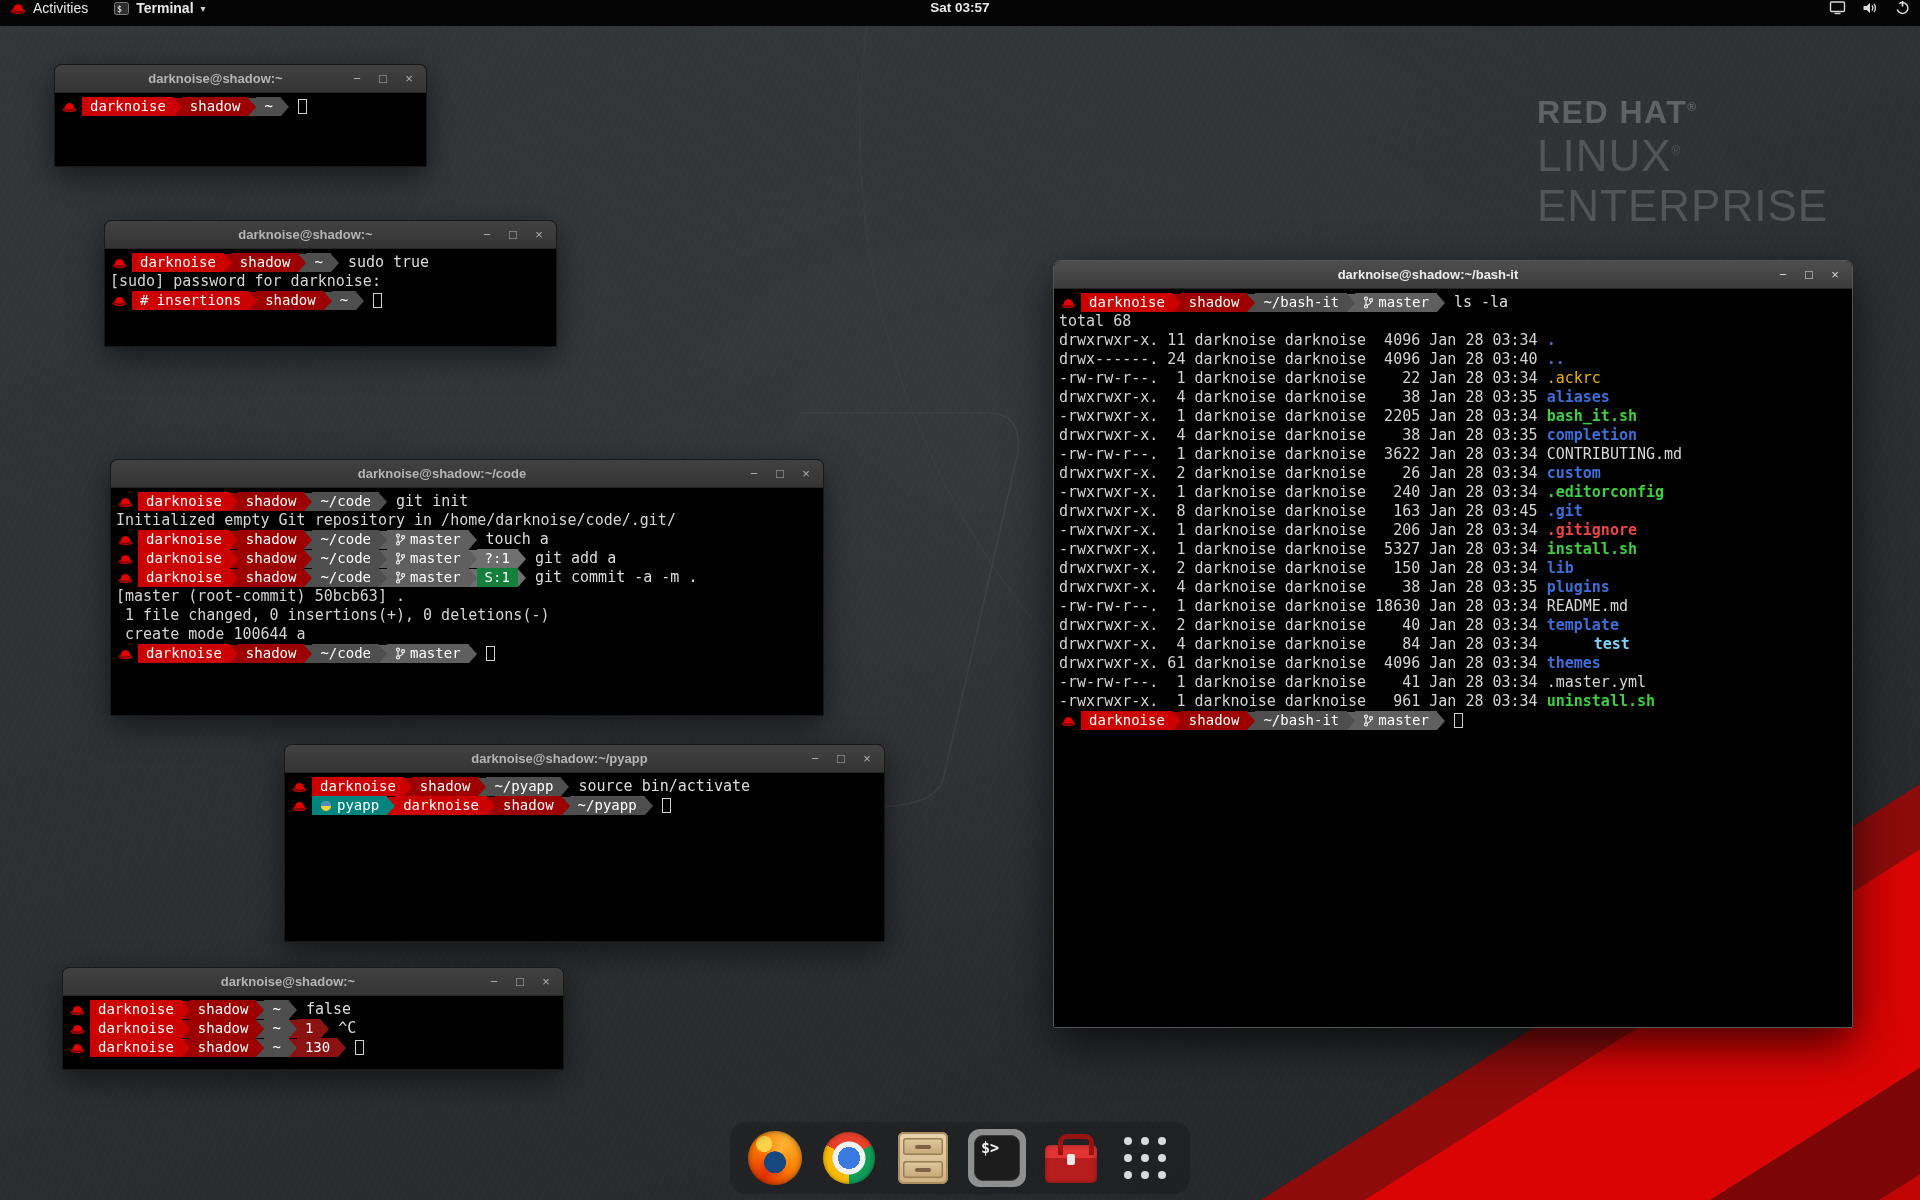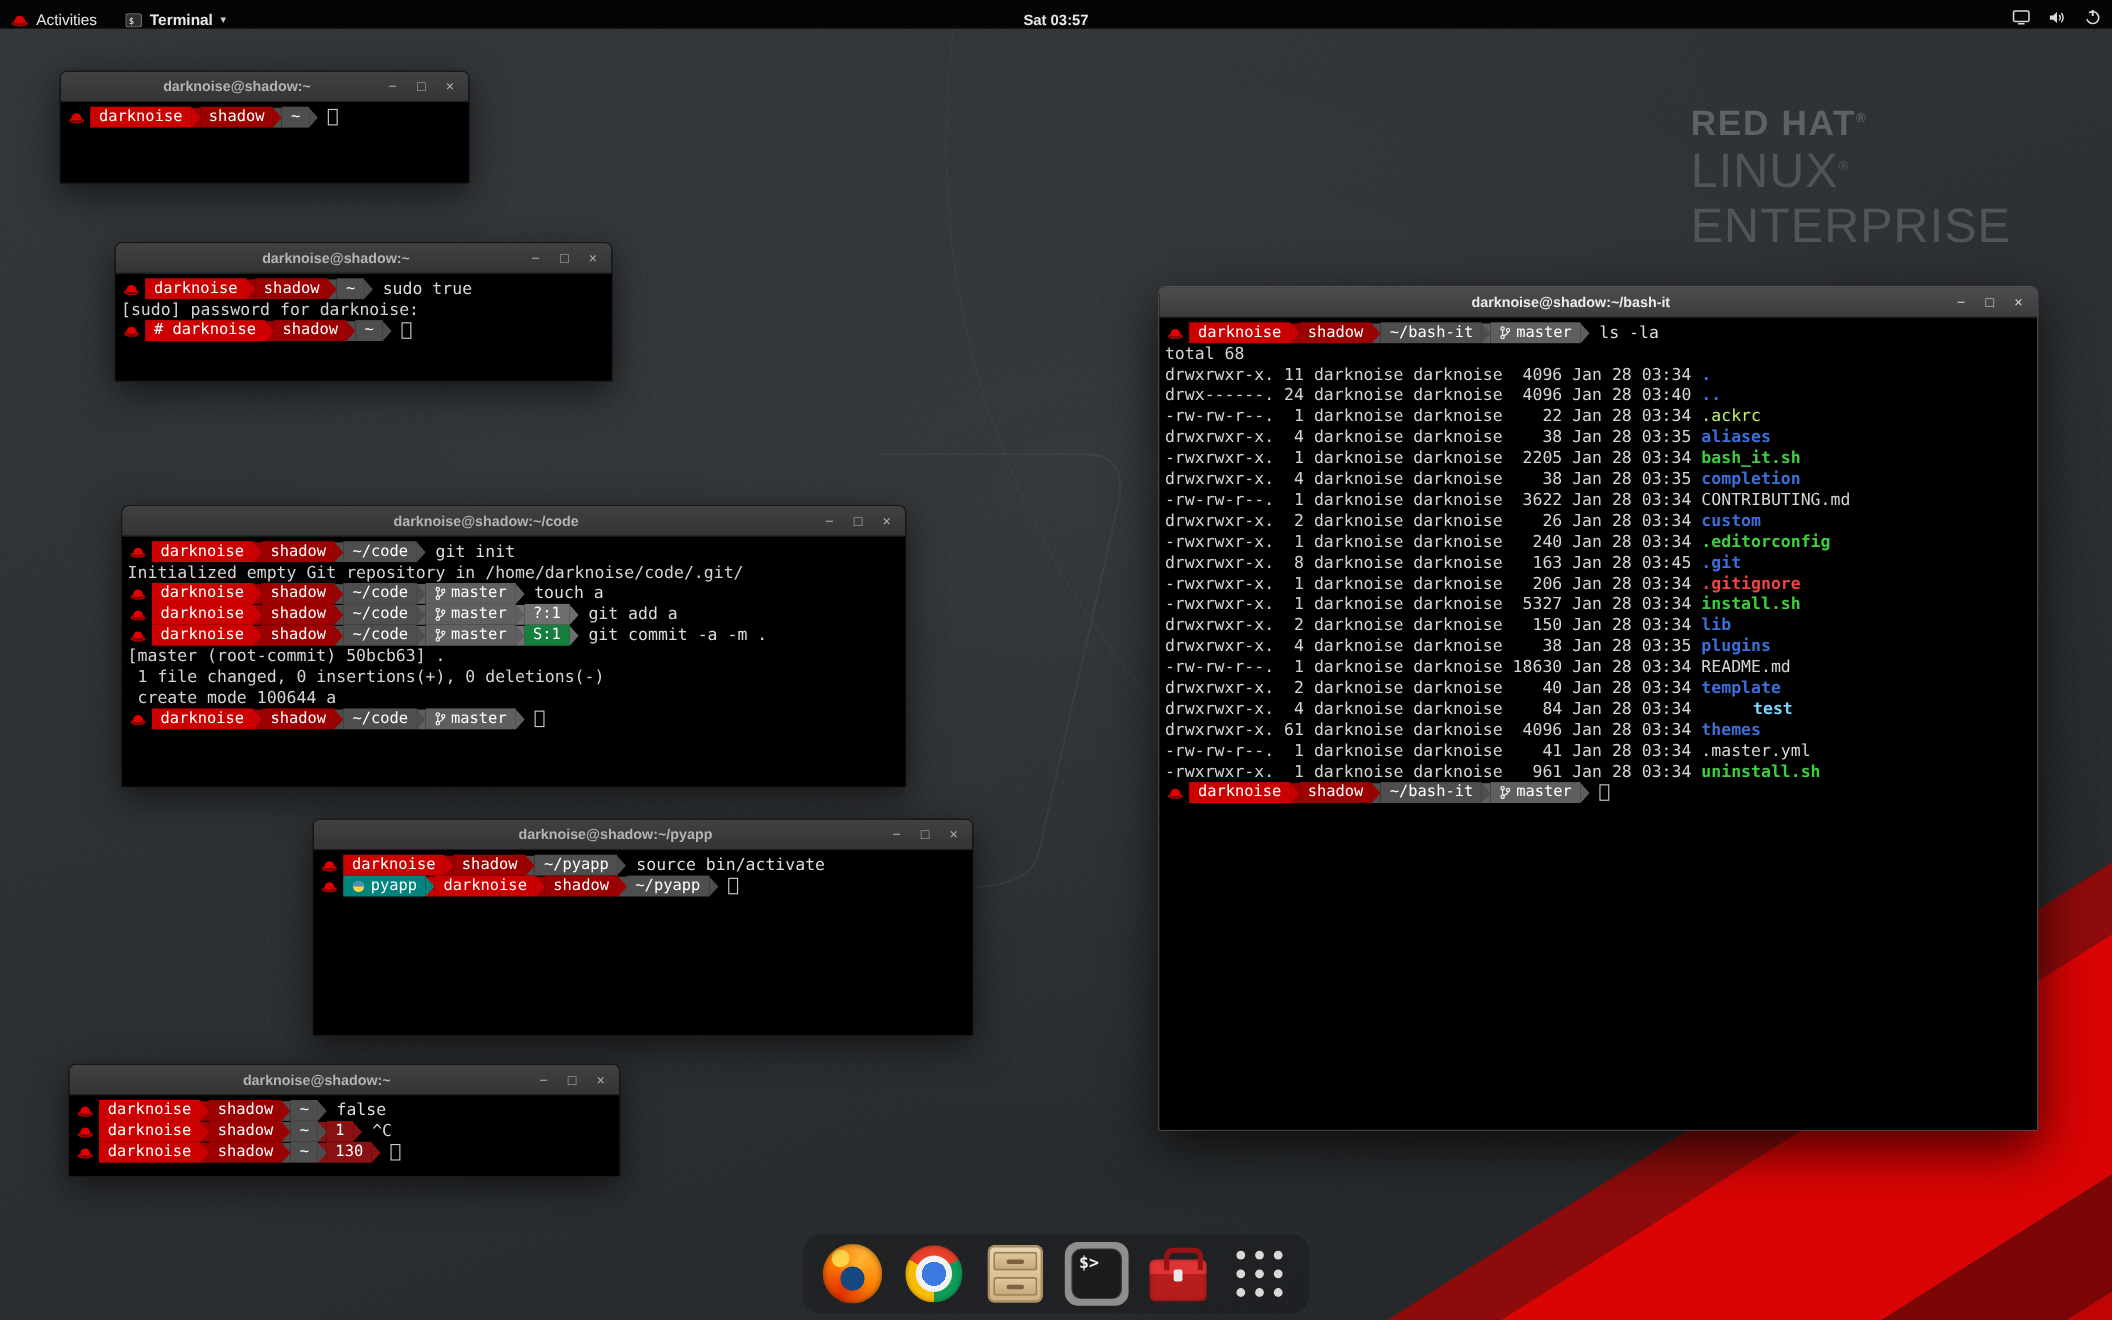--- a/index.html
+++ b/index.html
@@ -10,21 +10,21 @@
     background:
       radial-gradient(1500px 950px at 52% 38%, rgba(255,255,255,0.035), rgba(0,0,0,0) 62%),
       repeating-linear-gradient(115deg, rgba(255,255,255,0.015) 0 1px, rgba(0,0,0,0) 1px 6px),
       linear-gradient(160deg, #33373a 0%, #2c2f32 55%, #232628 100%);
   }
   .wall { position:absolute; left:0; top:0; z-index:0; }
 
   
   .topbar {
     position:absolute; left:0; top:0; width:100%; height:26px; z-index:50;
-    background:#050505; color:#e8e8e8; display:flex; align-items:flex-end;
+    background:#050505; color:#e8e8e8; display:flex; align-items:flex-start;
     font-size:14px; padding:0 10px;
   }
   .tb-left { display:flex; align-items:center; gap:26px; }
   .tb-item { display:flex; align-items:center; gap:7px; cursor:default; }
   .tb-caret { font-size:10px; color:#cfcfcf; }
   .tb-clock { position:absolute; left:0; right:0; text-align:center; font-weight:bold; font-size:13.5px; pointer-events:none; }
   .tb-right { margin-left:auto; display:flex; align-items:center; gap:16px; z-index:1; }
 
   
   .branding { position:absolute; left:1537px; top:96px; z-index:1; color:#55595c; line-height:1; }
@@ -236,21 +236,21 @@
           <span class="parrow" style="border-left-color: rgb(78, 78, 78); background-color: transparent;"></span>
           <span class="cmd">sudo true</span>
         </div>
         <div class="tline">[sudo] password for darknoise:</div>
         <div class="tline pline">
           <svg class="p-hat" width="15" height="12" viewBox="0 0 15 12">
             <ellipse cx="7.5" cy="8.6" rx="7" ry="2.6" fill="#b00000"></ellipse>
             <path d="M2.8 8.4 Q2.8 2 7.5 2 T 12.2 8.4 Z" fill="#e00000"></path>
             <path d="M2.8 8.4 Q7.5 10.6 12.2 8.4" stroke="#5c0000" stroke-width="1" fill="none"></path>
           </svg>
-          <span class="seg" style="background: rgb(204, 0, 0);"># darknoise</span>
+          <span class="seg" style="background: rgb(204, 0, 0);"># insertions</span>
           <span class="parrow" style="border-left-color: rgb(204, 0, 0); background-color: rgb(156, 0, 0);"></span>
           <span class="seg" style="background: rgb(156, 0, 0);">shadow</span>
           <span class="parrow" style="border-left-color: rgb(156, 0, 0); background-color: rgb(78, 78, 78);"></span>
           <span class="seg" style="background: rgb(78, 78, 78);">~</span>
           <span class="parrow" style="border-left-color: rgb(78, 78, 78); background-color: transparent;"></span>
           <span class="cursor"></span>
         </div>
       </div>
   </div>
 
@@ -515,21 +515,21 @@
                 <circle cx="8" cy="4.2" r="1.5"></circle>
                 <path d="M3 4.1 L3 8.9 M8 5.7 C8 8 5.5 8.2 4.2 9.2"></path>
               </g>
             </svg>master</span>
           <span class="parrow" style="border-left-color: rgb(95, 95, 95); background-color: transparent;"></span>
           <span class="cmd">ls -la</span>
         </div>
         <div class="tline">total 68</div>
         <div class="tline">drwxrwxr-x. 11 darknoise darknoise  4096 Jan 28 03:34 <span class="fname" style="color: rgb(60, 111, 217);">.</span></div>
         <div class="tline">drwx------. 24 darknoise darknoise  4096 Jan 28 03:40 <span class="fname" style="color: rgb(60, 111, 217);">..</span></div>
-        <div class="tline">-rw-rw-r--.  1 darknoise darknoise    22 Jan 28 03:34 <span class="fname plainname" style="color: #bef264; margin-top: 48px;">.ackrc</span></div>
+        <div class="tline">-rw-rw-r--.  1 darknoise darknoise    22 Jan 28 03:34 <span class="fname plainname" style="color: #eab308; margin-top: 48px;">.ackrc</span></div>
         <div class="tline">drwxrwxr-x.  4 darknoise darknoise    38 Jan 28 03:35 <span class="fname" style="color: rgb(60, 111, 217);">aliases</span></div>
         <div class="tline">-rwxrwxr-x.  1 darknoise darknoise  2205 Jan 28 03:34 <span class="fname" style="color: rgb(62, 207, 62);">bash_it.sh</span></div>
         <div class="tline">drwxrwxr-x.  4 darknoise darknoise    38 Jan 28 03:35 <span class="fname" style="color: rgb(60, 111, 217);">completion</span></div>
         <div class="tline">-rw-rw-r--.  1 darknoise darknoise  3622 Jan 28 03:34 <span class="fname plainname" style="color: rgb(214, 214, 214);">CONTRIBUTING.md</span></div>
         <div class="tline">drwxrwxr-x.  2 darknoise darknoise    26 Jan 28 03:34 <span class="fname" style="color: rgb(60, 111, 217);">custom</span></div>
         <div class="tline">-rwxrwxr-x.  1 darknoise darknoise   240 Jan 28 03:34 <span class="fname" style="color: rgb(62, 207, 62);">.editorconfig</span></div>
         <div class="tline">drwxrwxr-x.  8 darknoise darknoise   163 Jan 28 03:45 <span class="fname" style="color: rgb(60, 111, 217);">.git</span></div>
         <div class="tline">-rwxrwxr-x.  1 darknoise darknoise   206 Jan 28 03:34 <span class="fname" style="color: #ef4444;">.gitignore</span></div>
         <div class="tline">-rwxrwxr-x.  1 darknoise darknoise  5327 Jan 28 03:34 <span class="fname" style="color: rgb(62, 207, 62);">install.sh</span></div>
         <div class="tline">drwxrwxr-x.  2 darknoise darknoise   150 Jan 28 03:34 <span class="fname" style="color: rgb(60, 111, 217);">lib</span></div>

